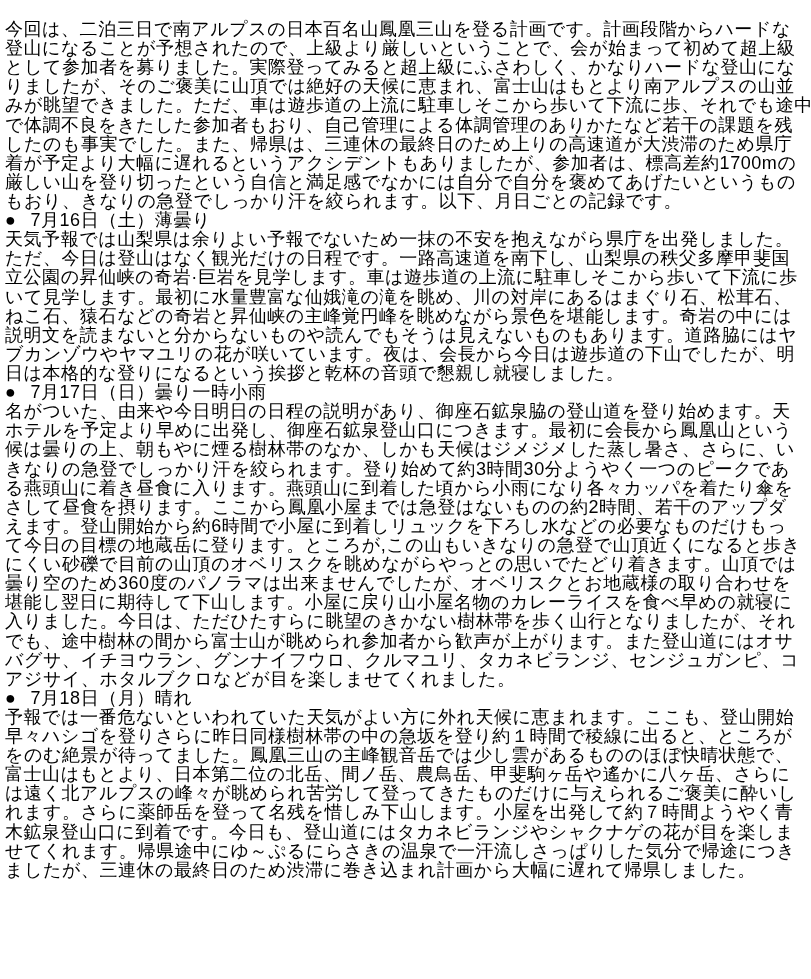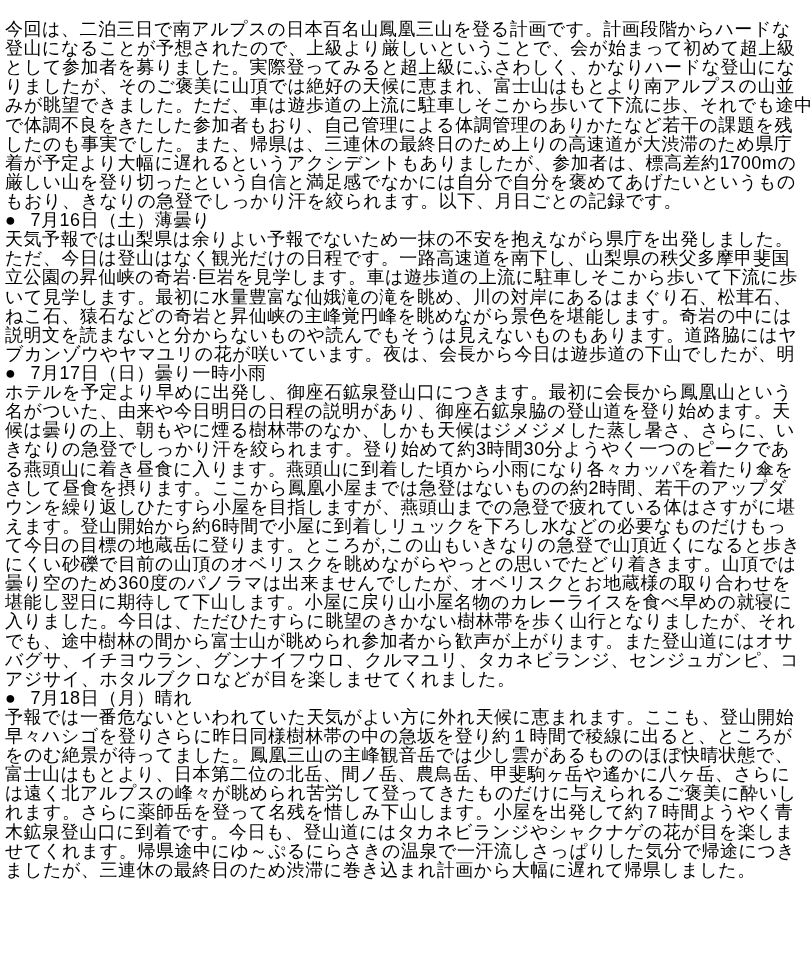--- a/index.html
+++ b/index.html
@@ -58,33 +58,33 @@
     <span class="bullet">●</span><span>7月16日（土）薄曇り</span>
   </div>
   <div class="para">
       <div class="line">天気予報では山梨県は余りよい予報でないため一抹の不安を抱えながら県庁を出発しました。</div>
       <div class="line">ただ、今日は登山はなく観光だけの日程です。一路高速道を南下し、山梨県の秩父多摩甲斐国</div>
       <div class="line">立公園の昇仙峡の奇岩·巨岩を見学します。車は遊歩道の上流に駐車しそこから歩いて下流に歩</div>
       <div class="line">いて見学します。最初に水量豊富な仙娥滝の滝を眺め、川の対岸にあるはまぐり石、松茸石、</div>
       <div class="line">ねこ石、猿石などの奇岩と昇仙峡の主峰覚円峰を眺めながら景色を堪能します。奇岩の中には</div>
       <div class="line">説明文を読まないと分からないものや読んでもそうは見えないものもあります。道路脇にはヤ</div>
       <div class="line">ブカンゾウやヤマユリの花が咲いています。夜は、会長から今日は遊歩道の下山でしたが、明</div>
+      <div class="line">日は本格的な登りになるという挨拶と乾杯の音頭で懇親し就寝しました。</div>
     </div>
 
   <div class="heading">
     <span class="bullet">●</span><span>7月17日（日）曇り一時小雨</span>
   </div>
   <div class="para">
+      <div class="line">名がついた、由来や今日明日の日程の説明があり、御座石鉱泉脇の登山道を登り始めます。天</div>
       <div class="line">ホテルを予定より早めに出発し、御座石鉱泉登山口につきます。最初に会長から鳳凰山という</div>
-      <div class="line">名がついた、由来や今日明日の日程の説明があり、御座石鉱泉脇の登山道を登り始めます。天</div>
       <div class="line">候は曇りの上、朝もやに煙る樹林帯のなか、しかも天候はジメジメした蒸し暑さ、さらに、い</div>
       <div class="line">きなりの急登でしっかり汗を絞られます。登り始めて約3時間30分ようやく一つのピークであ</div>
       <div class="line">る燕頭山に着き昼食に入ります。燕頭山に到着した頃から小雨になり各々カッパを着たり傘を</div>
       <div class="line">さして昼食を摂ります。ここから鳳凰小屋までは急登はないものの約2時間、若干のアップダ</div>
-      <div class="line">ウンを繰り返しひたすら小屋を目指しますが、燕頭山までの急登で疲れている体はさすがに堪</div>
       <div class="line">えます。登山開始から約6時間で小屋に到着しリュックを下ろし水などの必要なものだけもっ</div>
       <div class="line">て今日の目標の地蔵岳に登ります。ところが,この山もいきなりの急登で山頂近くになると歩き</div>
       <div class="line">にくい砂礫で目前の山頂のオベリスクを眺めながらやっとの思いでたどり着きます。山頂では</div>
       <div class="line">曇り空のため360度のパノラマは出来ませんでしたが、オベリスクとお地蔵様の取り合わせを</div>
       <div class="line">堪能し翌日に期待して下山します。小屋に戻り山小屋名物のカレーライスを食べ早めの就寝に</div>
       <div class="line">入りました。今日は、ただひたすらに眺望のきかない樹林帯を歩く山行となりましたが、それ</div>
       <div class="line">でも、途中樹林の間から富士山が眺められ参加者から歓声が上がります。また登山道にはオサ</div>
       <div class="line">バグサ、イチヨウラン、グンナイフウロ、クルマユリ、タカネビランジ、センジュガンピ、コ</div>
       <div class="line">アジサイ、ホタルブクロなどが目を楽しませてくれました。</div>
     </div>

